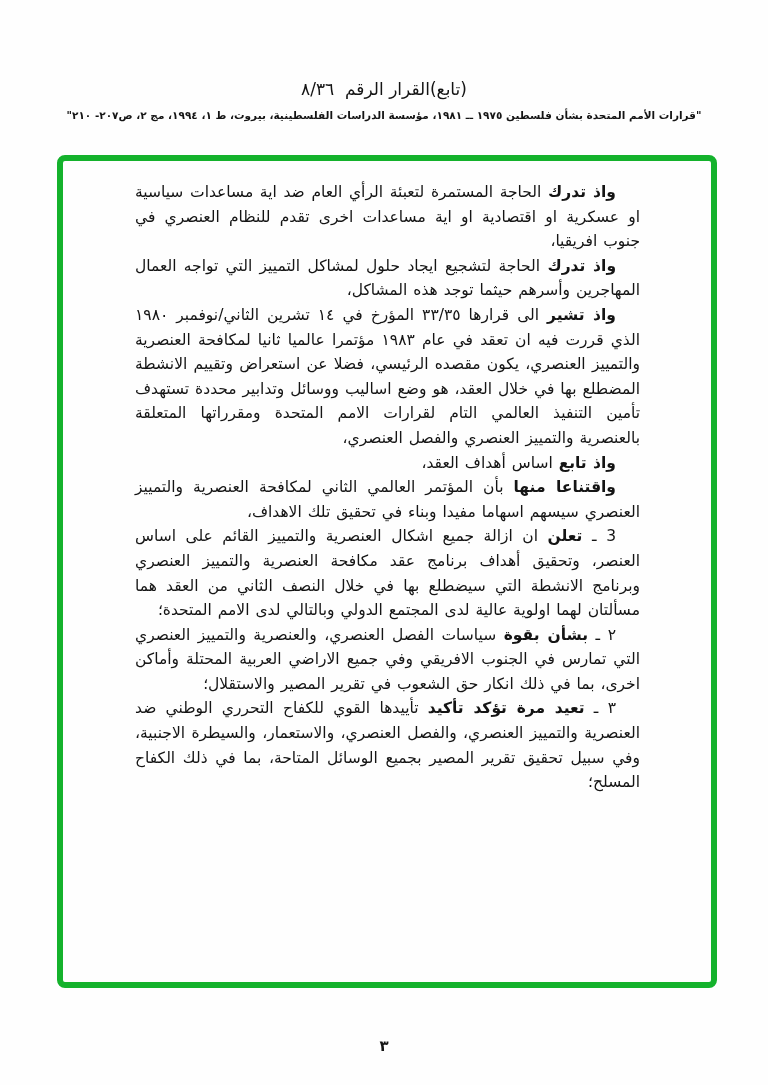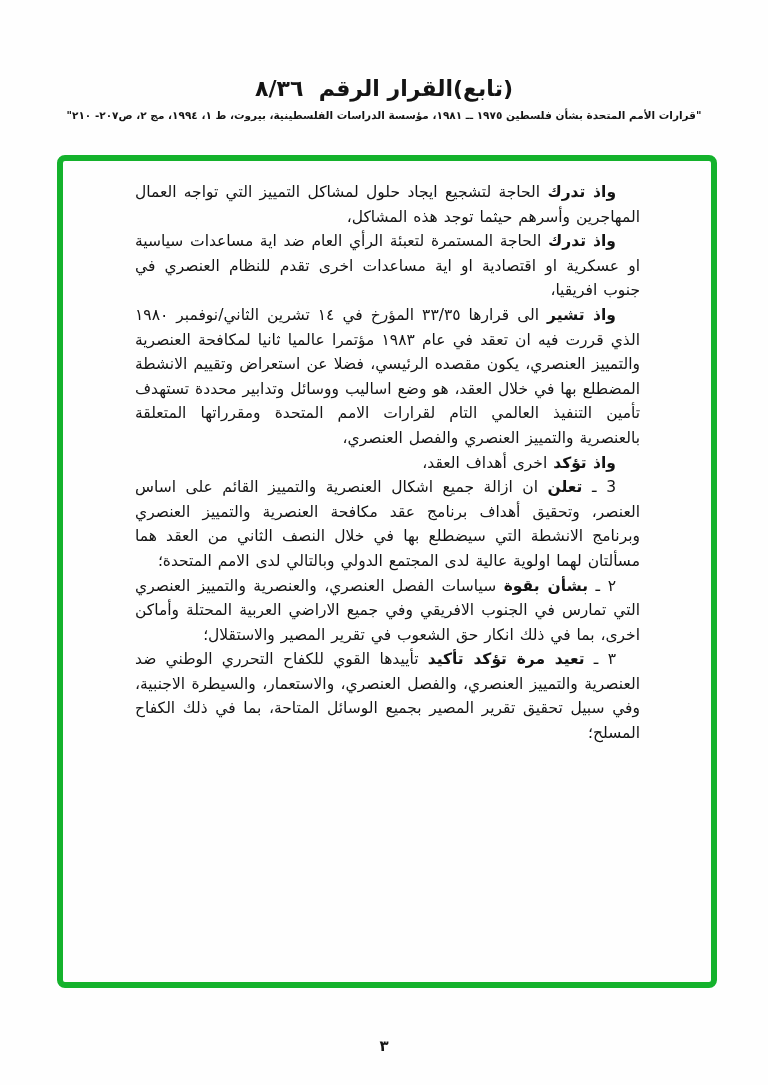--- a/index.html
+++ b/index.html
@@ -18,22 +18,22 @@
   }
   .doc-header{
     position:absolute;
     top:78px;
     left:0;
     width:768px;
     text-align:center;
     direction:rtl;
   }
   .doc-title{
-    font-size:22px;
-    font-weight:bold;
+    font-size:17px;
+    font-weight:normal;
     letter-spacing:0;
     line-height:22px;
   }
   .doc-citation{
     margin-top:9px;
     font-size:10.5px;
     font-weight:bold;
     white-space:nowrap;
     line-height:13px;
   }
@@ -79,24 +79,25 @@
 <body>
 
 <header class="doc-header">
   <div class="doc-title">(تابع)القرار الرقم&nbsp; ٨/٣٦</div>
   <div class="doc-citation">"قرارات الأمم المتحدة بشأن فلسطين ١٩٧٥ ــ ١٩٨١، مؤسسة الدراسات الفلسطينية، بيروت، ط ١، ١٩٩٤، مج ٢، ص٢٠٧- ٢١٠"</div>
 </header>
 
 <div class="green-frame"></div>
 
 <main class="body-text">
+  <p><span></span><b>واذ تدرك</b><span> الحاجة المستمرة لتعبئة الرأي العام ضد اية مساعدات سياسية او عسكرية او اقتصادية او اية مساعدات اخرى تقدم للنظام العنصري في جنوب افريقيا،</span></p>
   <p><span></span><b>واذ تدرك</b><span> الحاجة لتشجيع ايجاد حلول لمشاكل التمييز التي تواجه العمال المهاجرين وأسرهم حيثما توجد هذه المشاكل،</span></p>
-  <p><span></span><b>واذ تدرك</b><span> الحاجة المستمرة لتعبئة الرأي العام ضد اية مساعدات سياسية او عسكرية او اقتصادية او اية مساعدات اخرى تقدم للنظام العنصري في جنوب افريقيا،</span></p>
   <p><span></span><b>واذ تشير</b><span> الى قرارها ٣٣/٣٥ المؤرخ في ١٤ تشرين الثاني/نوفمبر ١٩٨٠ الذي قررت فيه ان تعقد في عام ١٩٨٣ مؤتمرا عالميا ثانيا لمكافحة العنصرية والتمييز العنصري، يكون مقصده الرئيسي، فضلا عن استعراض وتقييم الانشطة المضطلع بها في خلال العقد، هو وضع اساليب ووسائل وتدابير محددة تستهدف تأمين التنفيذ العالمي التام لقرارات الامم المتحدة ومقرراتها المتعلقة بالعنصرية والتمييز العنصري والفصل العنصري،</span></p>
-  <p><span></span><b>واذ تؤكد</b><span> اخرى أهداف العقد،</span></p>
+  <p><span></span><b>واذ تابع</b><span> اساس أهداف العقد،</span></p>
+  <p><span></span><b>واقتناعا منها</b><span> بأن المؤتمر العالمي الثاني لمكافحة العنصرية والتمييز العنصري سيسهم اسهاما مفيدا وبناء في تحقيق تلك الاهداف،</span></p>
   <p><span>3 ـ </span><b>تعلن</b><span> ان ازالة جميع اشكال العنصرية والتمييز القائم على اساس العنصر، وتحقيق أهداف برنامج عقد مكافحة العنصرية والتمييز العنصري وبرنامج الانشطة التي سيضطلع بها في خلال النصف الثاني من العقد هما مسألتان لهما اولوية عالية لدى المجتمع الدولي وبالتالي لدى الامم المتحدة؛</span></p>
   <p><span>٢ ـ </span><b>بشأن بقوة</b><span> سياسات الفصل العنصري، والعنصرية والتمييز العنصري التي تمارس في الجنوب الافريقي وفي جميع الاراضي العربية المحتلة وأماكن اخرى، بما في ذلك انكار حق الشعوب في تقرير المصير والاستقلال؛</span></p>
   <p><span>٣ ـ </span><b>تعيد مرة تؤكد تأكيد</b><span> تأييدها القوي للكفاح التحرري الوطني ضد العنصرية والتمييز العنصري، والفصل العنصري، والاستعمار، والسيطرة الاجنبية، وفي سبيل تحقيق تقرير المصير بجميع الوسائل المتاحة، بما في ذلك الكفاح المسلح؛</span></p>
 </main>
 
 <footer class="page-footer">
   <span class="page-number">٣</span>
 </footer>
 
 </body></html>

